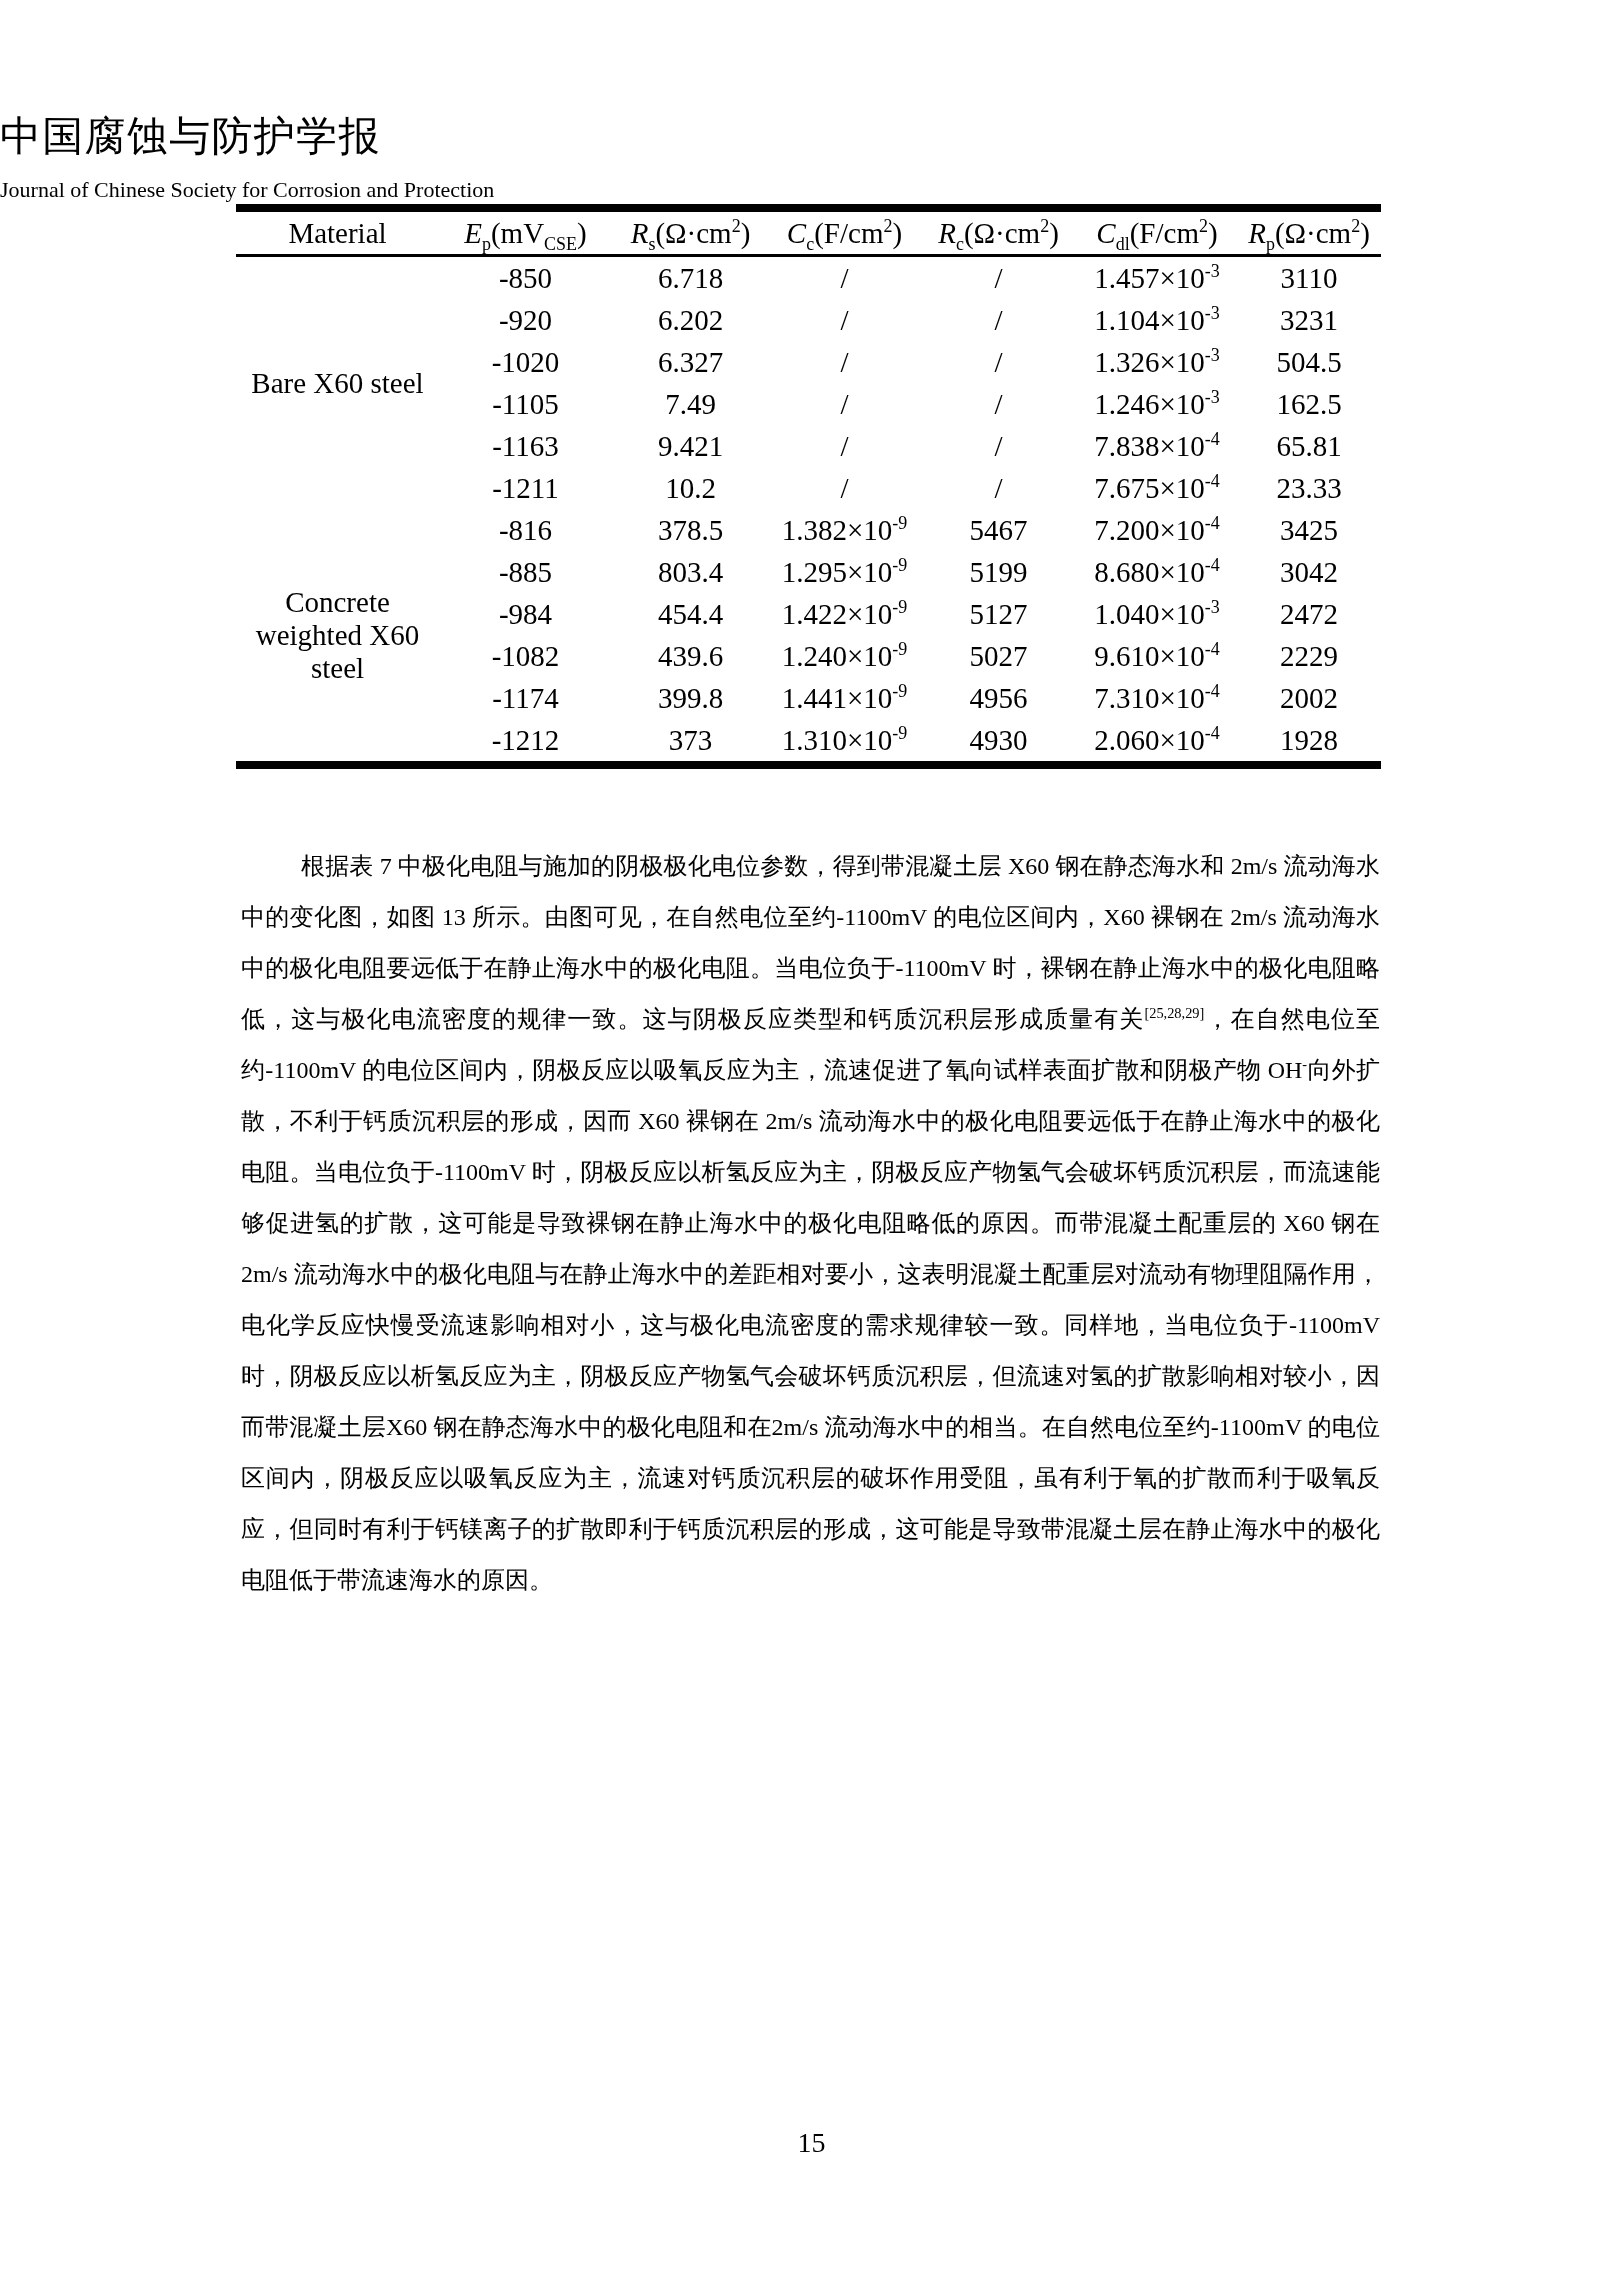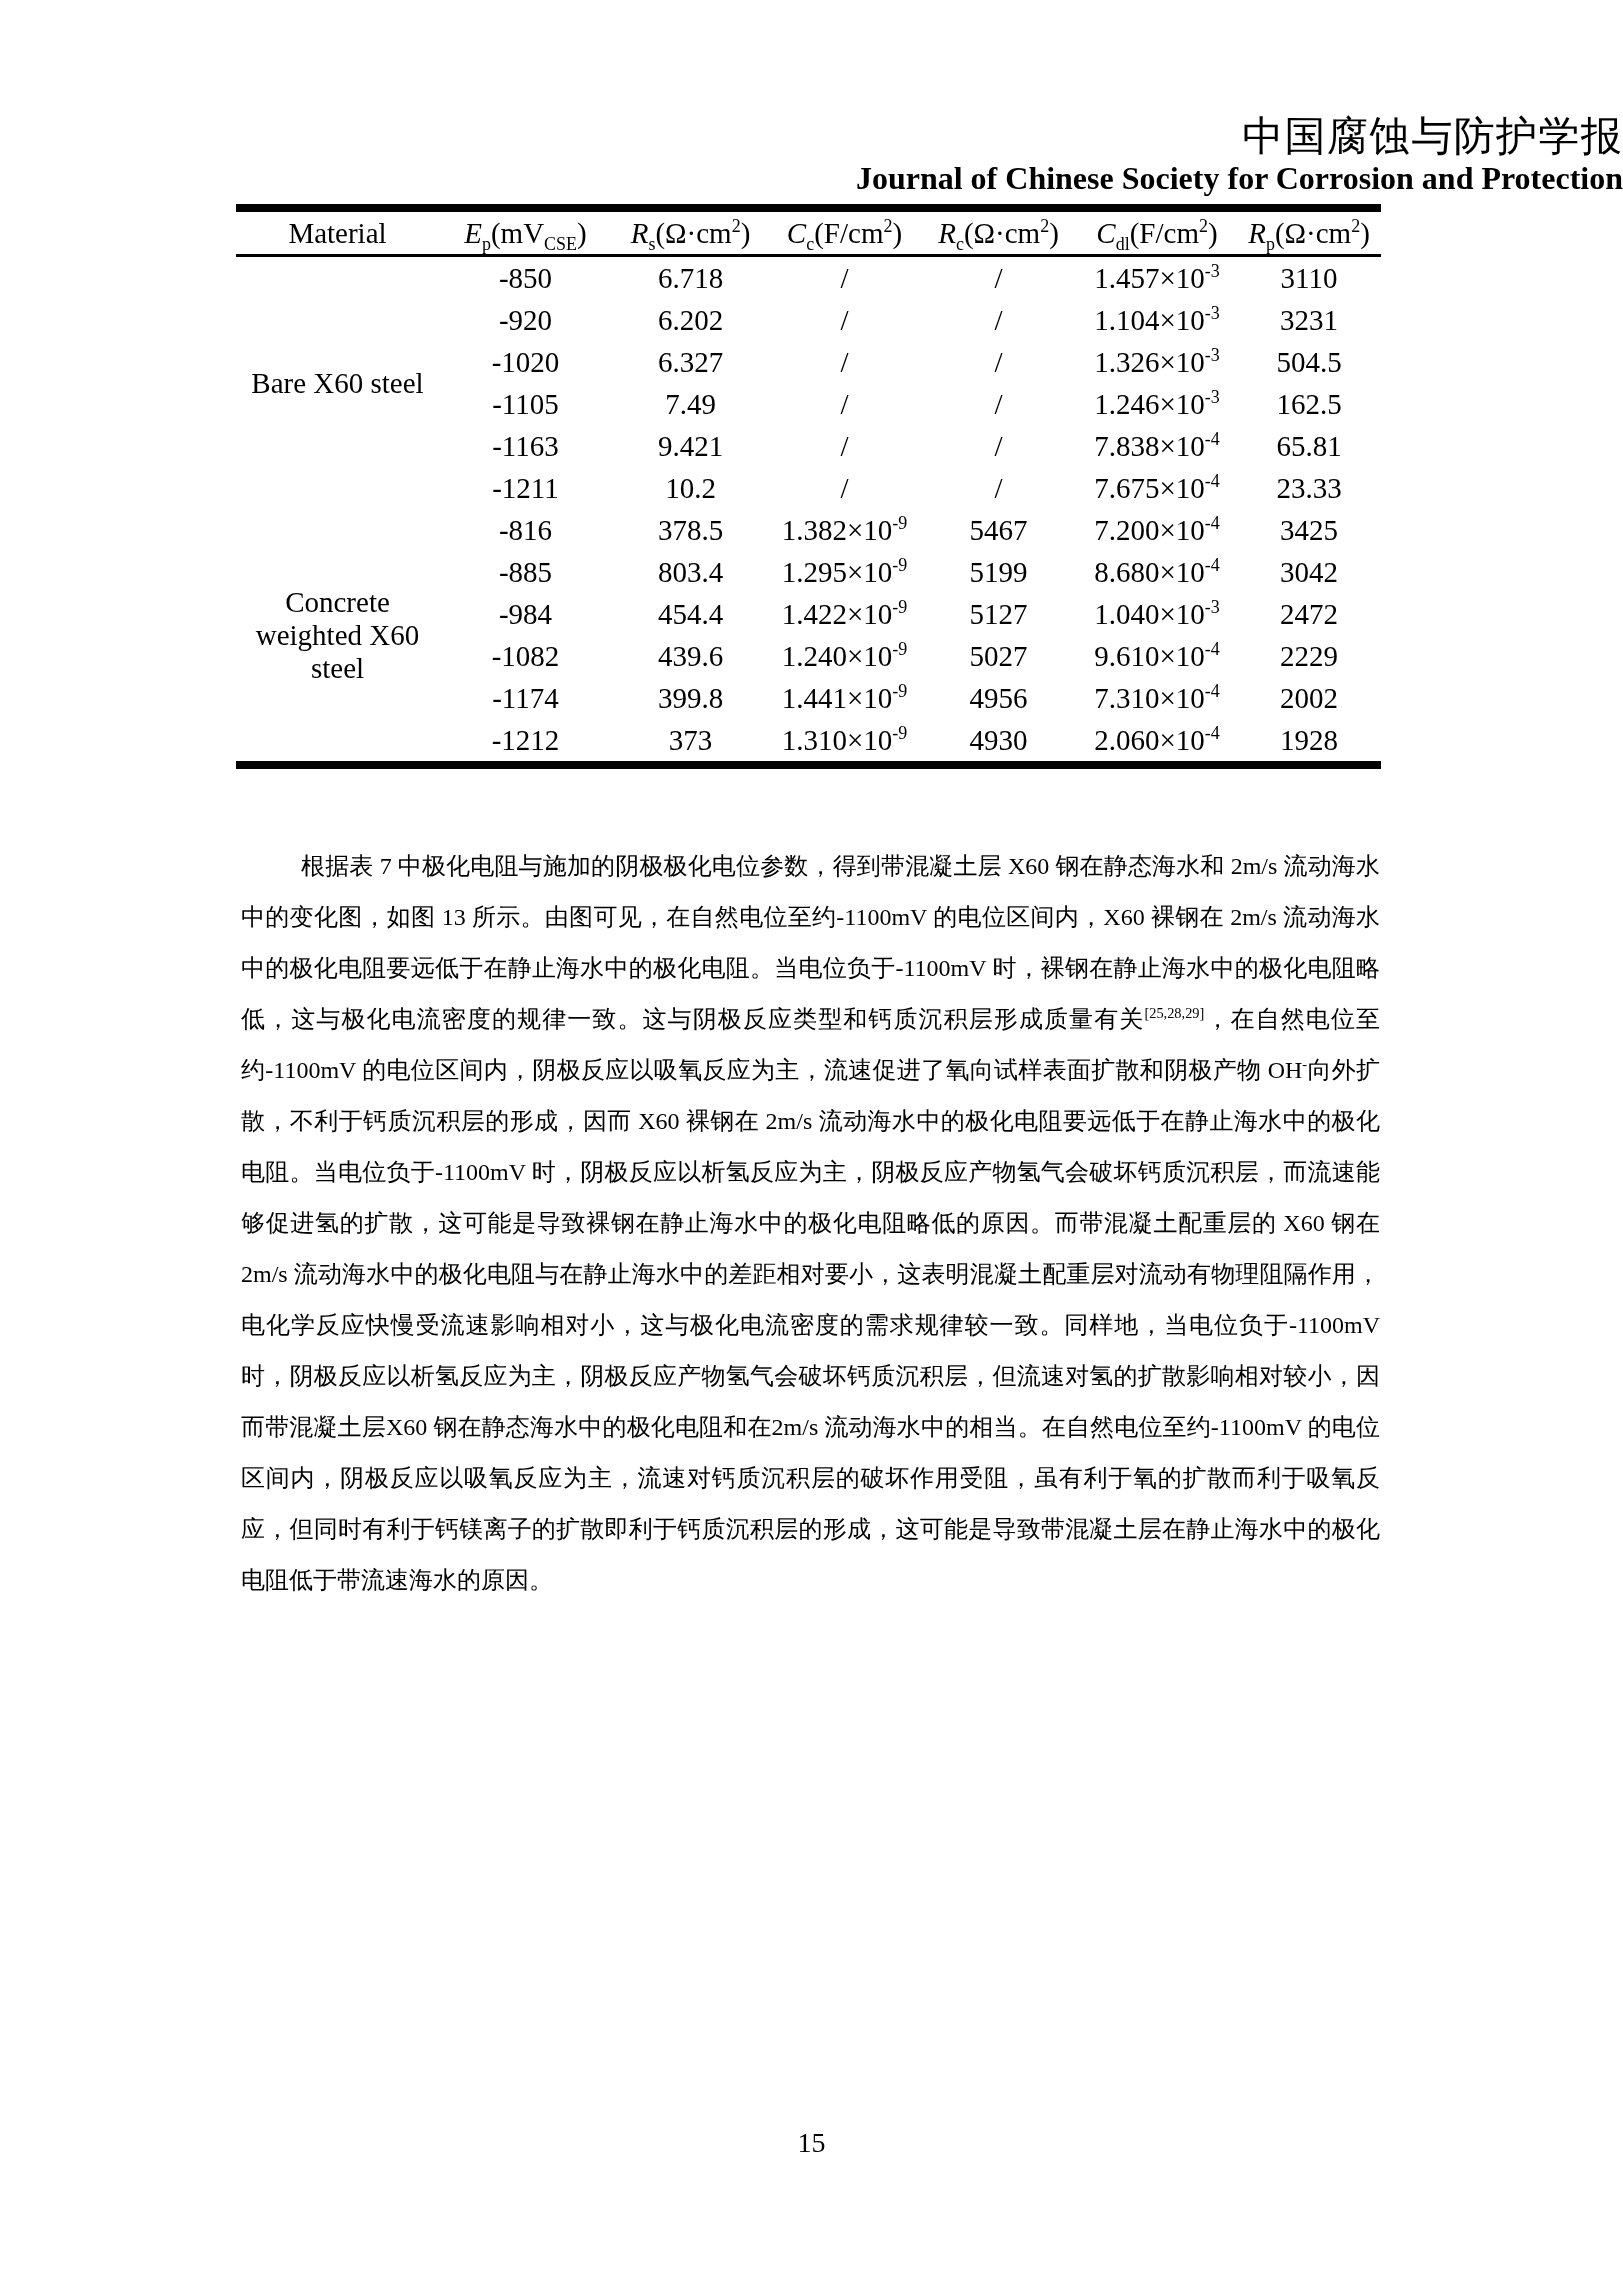--- a/index.html
+++ b/index.html
@@ -14,34 +14,34 @@
     background: #ffffff;
     color: #000000;
     font-family: "Liberation Serif", "DejaVu Serif", serif;
     overflow: hidden;
   }
   .doc-header {
     position: absolute;
     top: 113px;
     left: 0;
     width: 100%;
-    text-align: right;
+    text-align: left;
   }
   .title-zh {
     font-size: 41px;
     line-height: 47px;
     letter-spacing: 1.3px;
     font-weight: normal;
     margin: 0;
   }
   .title-en {
-    font-size: 32px;
+    font-size: 22px;
     line-height: 31px;
-    font-weight: bold;
-    margin: 3px 0 0 0;
+    font-weight: normal;
+    margin: 14px 0 0 0;
   }
   table.data-table {
     position: absolute;
     top: 204px;
     left: 236px;
     width: 1145px;
     border-collapse: collapse;
     table-layout: fixed;
     font-size: 29px;
     text-align: center;

